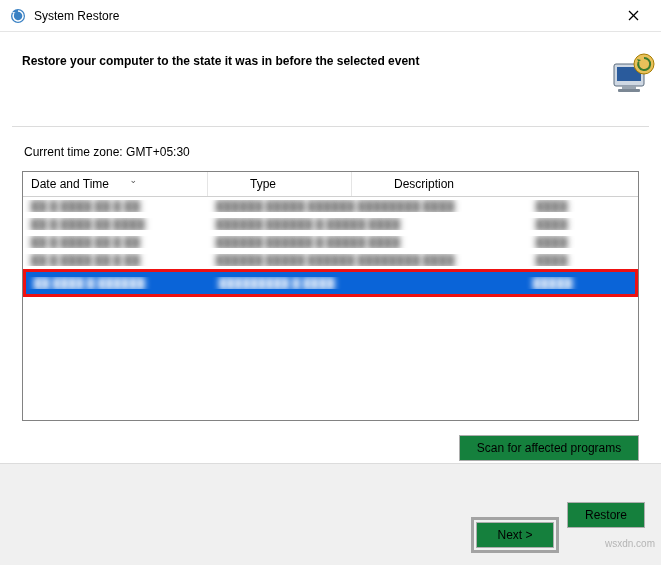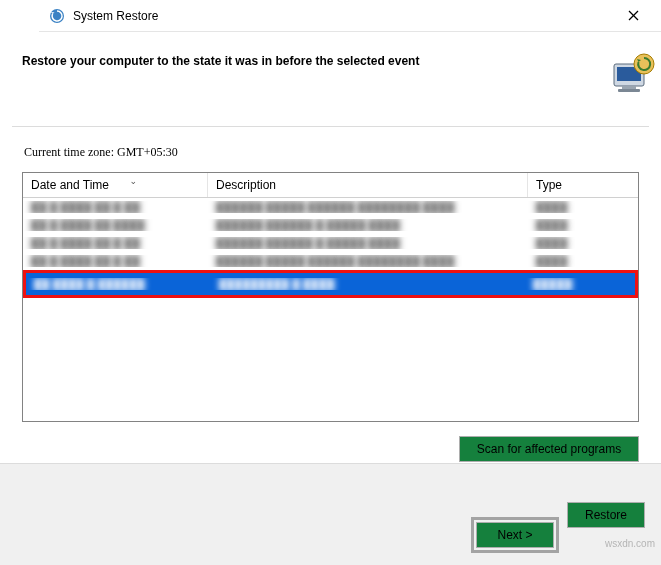--- a/index.html
+++ b/index.html
@@ -11,21 +11,20 @@
       height: 565px;
       overflow: hidden;
       color: #000;
     }
     .titlebar {
       display: flex;
       align-items: center;
       height: 32px;
       padding: 0 8px 0 10px;
       border-bottom: 1px solid #e5e5e5;
-      margin-left: 39px;
     }
     .titlebar .app-icon {
       width: 16px; height: 16px;
       margin-right: 8px;
       display: inline-flex; align-items: center; justify-content: center;
     }
     .titlebar .title { flex: 1; font-size: 12px; }
     .titlebar .close {
       width: 40px; height: 28px;
       display: flex; align-items: center; justify-content: center;
@@ -43,31 +42,32 @@
       padding-top: 4px;
     }
     .header .big-icon { width: 48px; height: 48px; }
     .content-panel {
       margin: 0 12px;
       border-top: 1px solid #dcdcdc;
       padding: 18px 10px 10px 10px;
       height: 370px;
       position: relative;
     }
-    .tz { font-size: 12px; margin-bottom: 12px; padding-left: 2px; font-family: Liberation Serif, serif; }
+    .tz { font-size: 12px; margin-bottom: 12px; padding-left: 2px; }
     .table-wrap {
       border: 1px solid #828282;
       height: 250px;
       background: #fff;
       overflow: hidden;
     }
     .thead {
       display: flex;
       background: #fff;
       border-bottom: 1px solid #d0d0d0;
+      gap: 34px;
     }
     .th {
       padding: 5px 8px;
       font-size: 12px;
       border-right: 1px solid #e5e5e5;
       position: relative;
     }
     .th:last-child { border-right: none; }
     .col-date { width: 185px; }
     .col-desc { flex: 1; }
@@ -183,22 +183,22 @@
 
 <div class="content-panel">
   <div class="tz">Current time zone: GMT+05:30</div>
 
   <div class="table-wrap">
     <div class="thead">
       <div class="th col-date">
         <span>Date and Time</span>
         <span class="sort-ind">⌄</span>
       </div>
+      <div class="th col-type">Type</div>
       <div class="th col-desc">Description</div>
-      <div class="th col-type">Type</div>
     </div>
     <div class="tbody">
       <div class="tr">
         <div class="td col-date blur">██ █ ████ ██ █ ██</div>
         <div class="td col-desc blur">██████ █████ ██████ ████████ ████</div>
         <div class="td col-type blur">████</div>
       </div>
       <div class="tr">
         <div class="td col-date blur">██ █ ████ ██ ████</div>
         <div class="td col-desc blur">██████ ██████ █ █████ ████</div>

